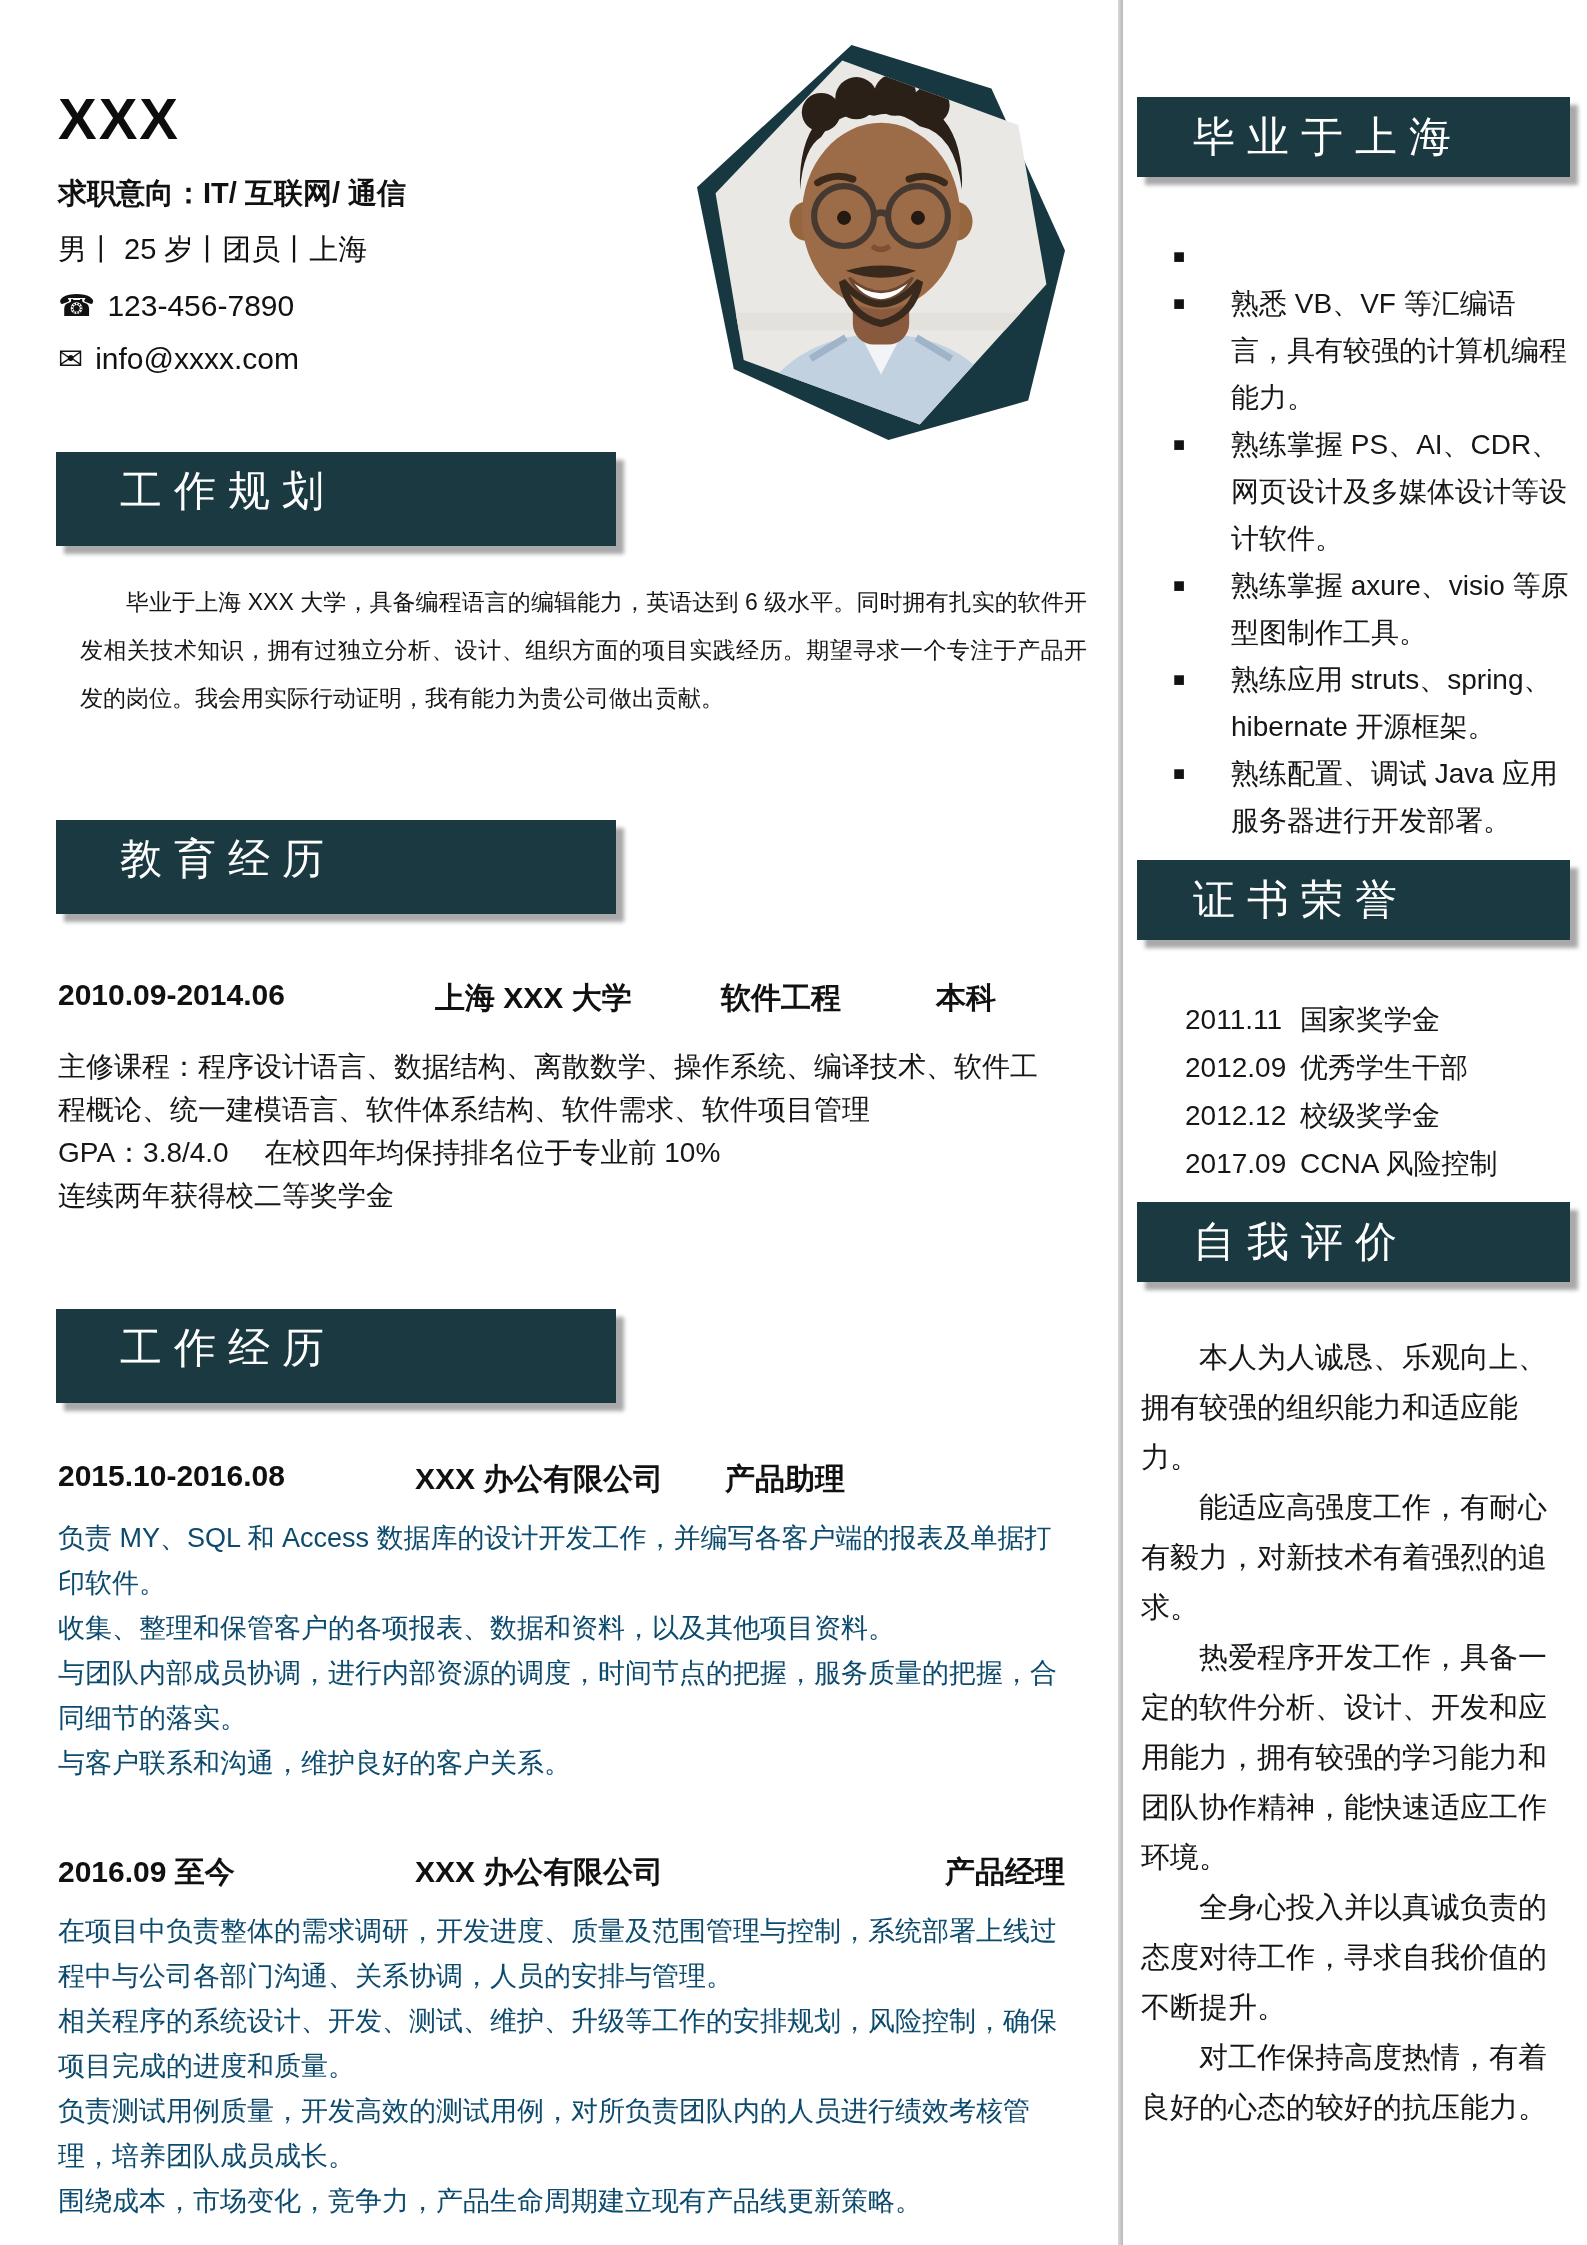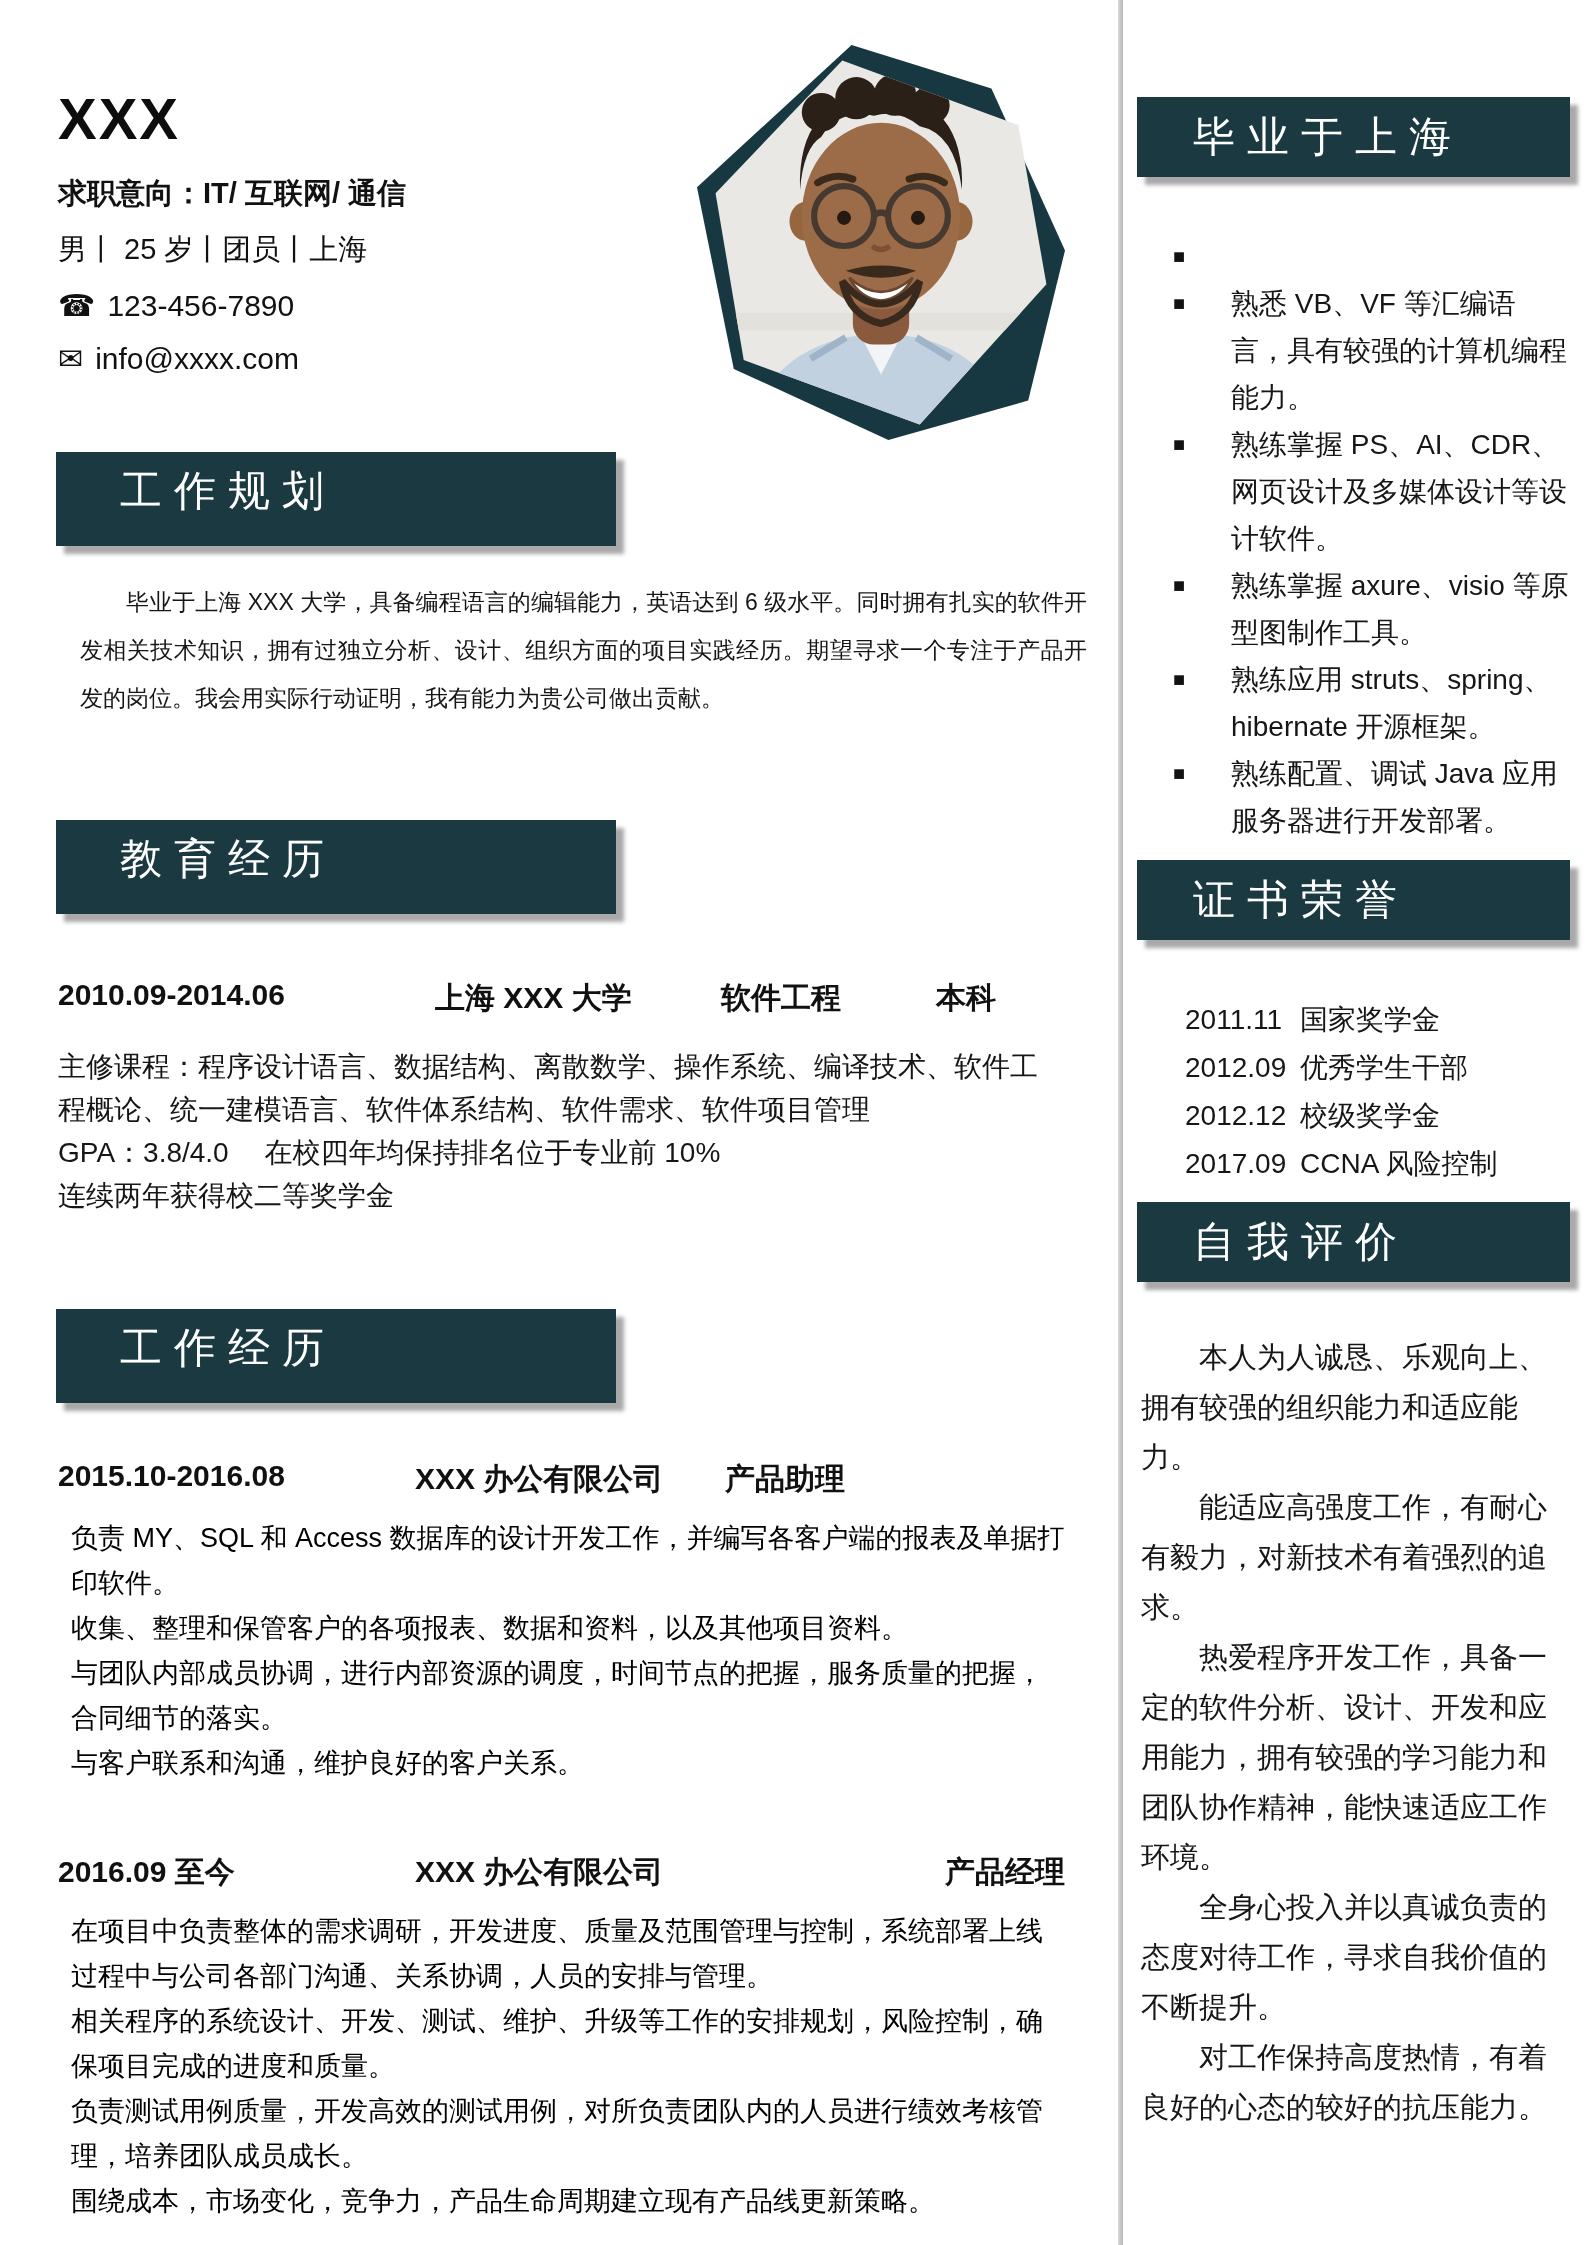--- a/index.html
+++ b/index.html
@@ -52,21 +52,21 @@
   .edu-lines p { font-size:28px; line-height:43px; color:#161616; }
 
   .job { margin-left:58px; width:1007px; }
   .job-1 { margin-top:56px; }
   .job-2 { margin-top:66px; }
   .job-head { display:flex; font-weight:bold; font-size:30px; }
   .job-period { width:357px; }
   .job-company { width:310px; }
   .job-role-right { margin-left:auto; }
   .duties { margin-top:16px; }
-  .duties p { font-size:27px; line-height:45px; color:#000000;margin-left:13px; }
+  .duties p { font-size:27px; line-height:45px; color:#0c4a6e; }
 
   
   .bar-skills { margin-top:97px; }
   .skill-list { list-style:none; margin-top:56px; padding:0 0 0 36px; }
   .skill-list li { display:flex; }
   .skill-list .blt { width:58px; font-size:20px; line-height:47px; color:#111; }
   .skill-list .txt { flex:1; font-size:28px; line-height:47px; color:#161616; word-break:break-word; }
 
   .bar-cert { margin-top:16px; }
   .cert-list { margin-top:56px; padding-left:48px; }

